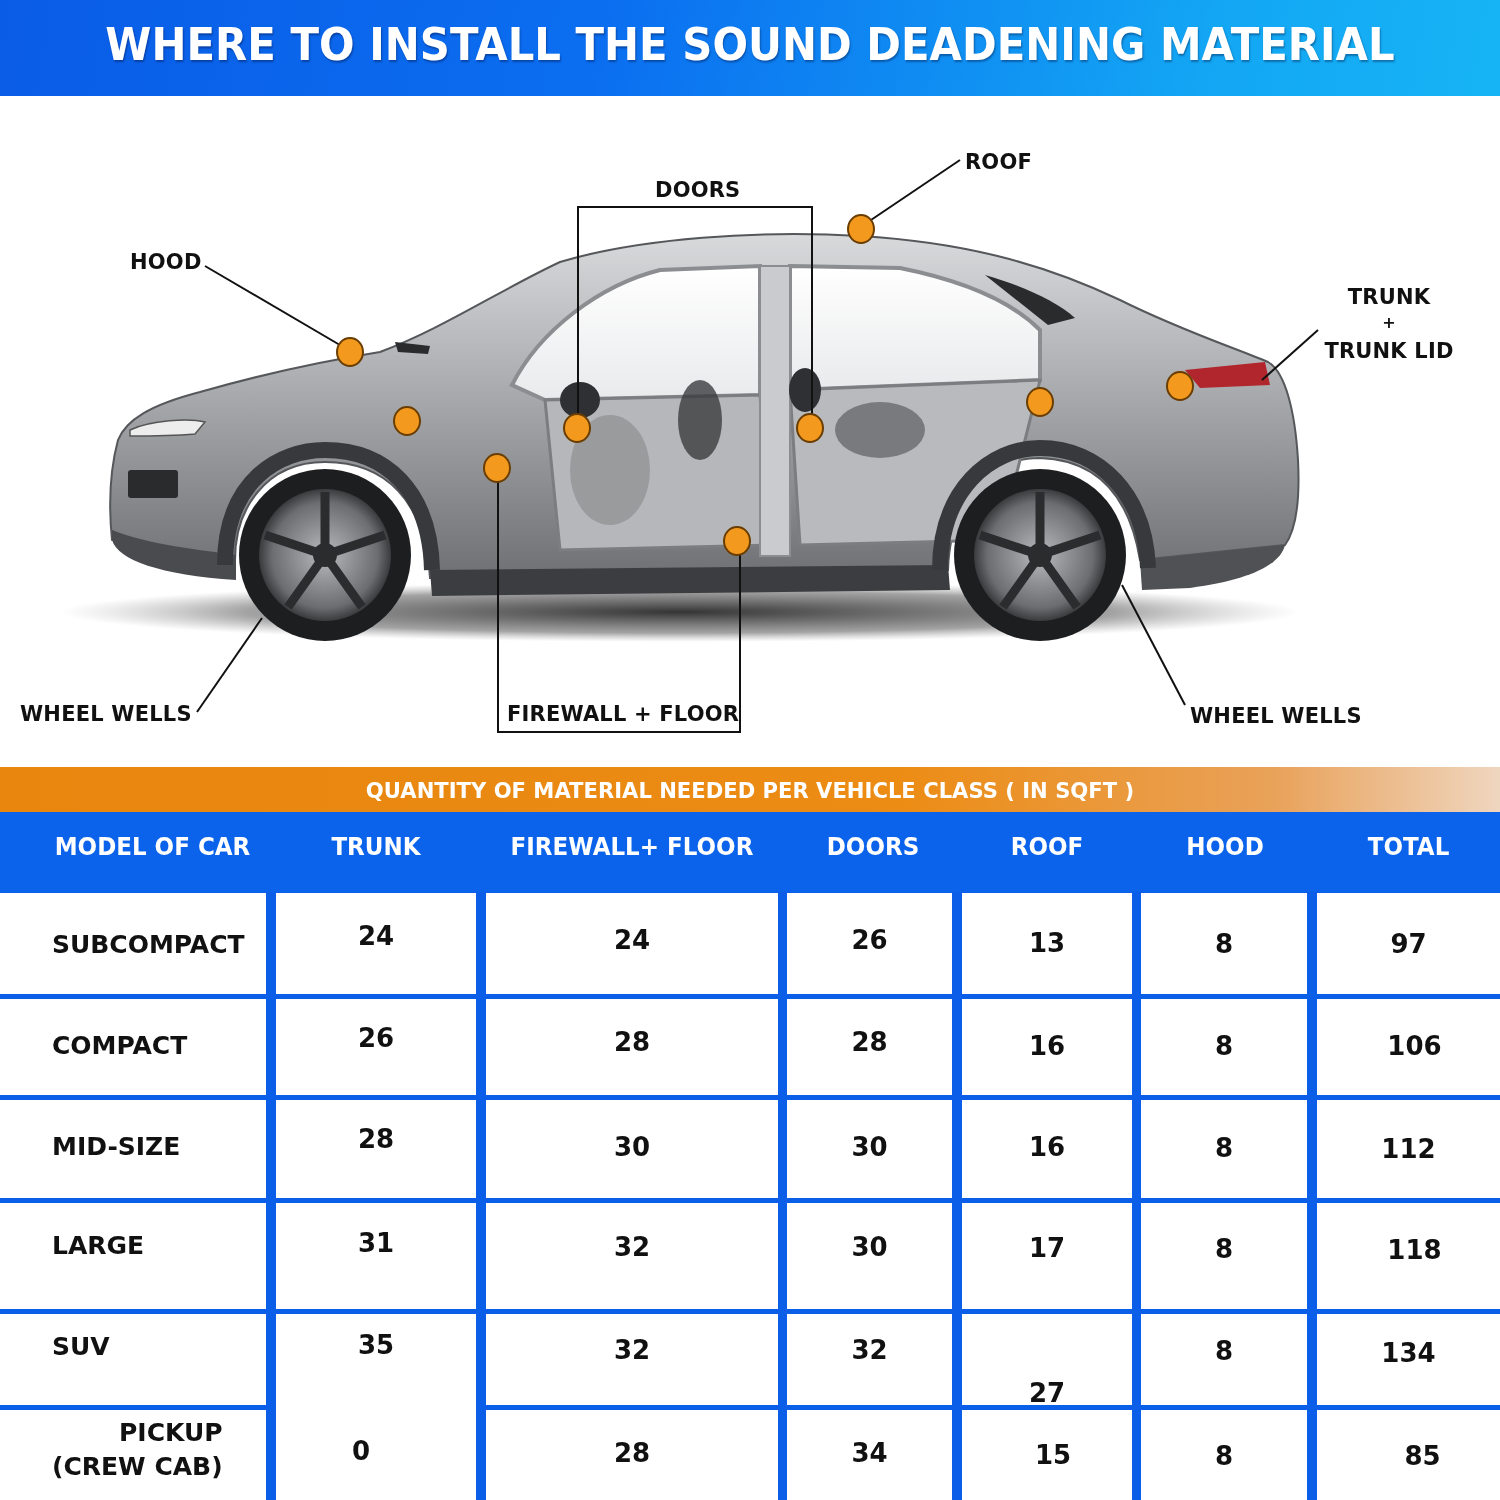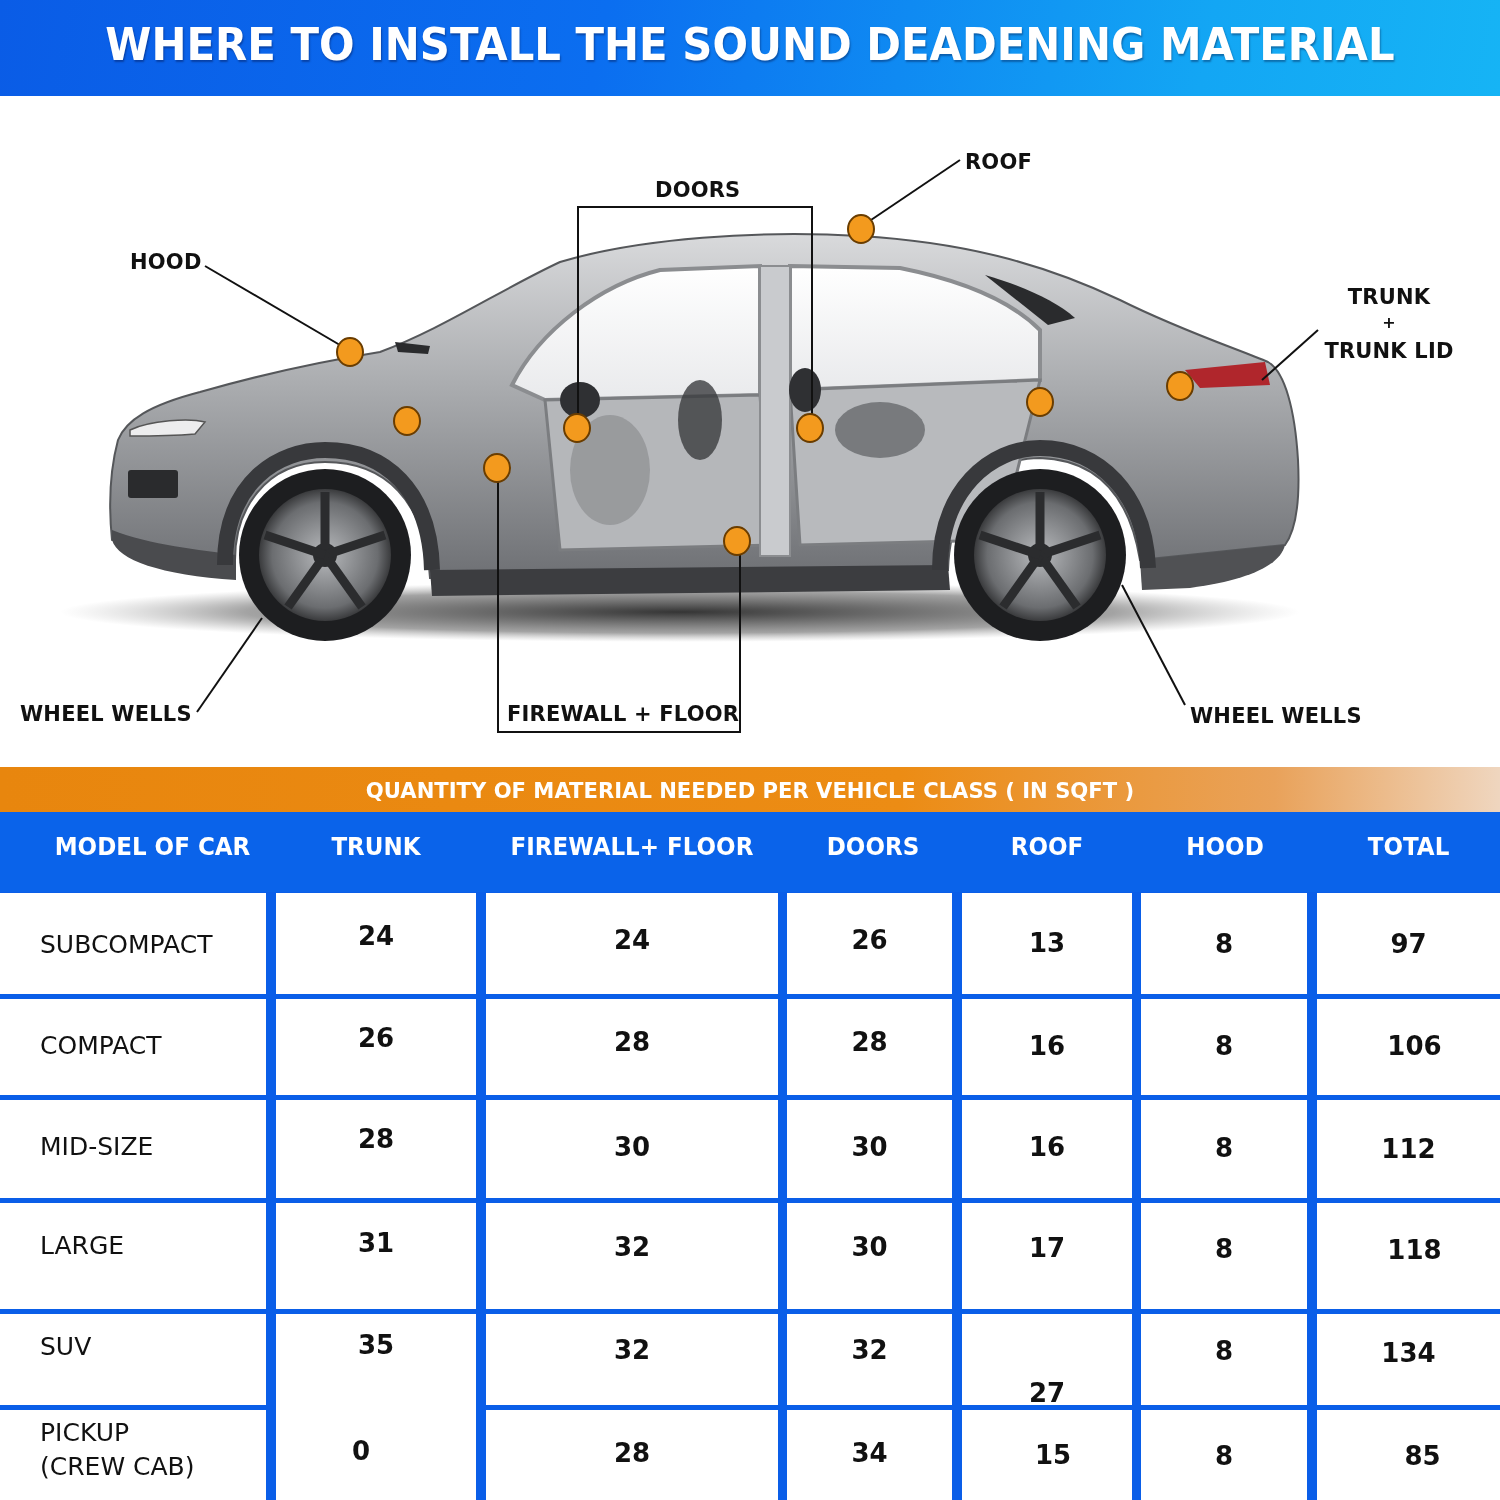--- a/index.html
+++ b/index.html
@@ -23,22 +23,22 @@
                   font-weight:bold; font-size:22px; transform:scaleX(0.96);
                   font-family:"DejaVu Sans", sans-serif; }
   .table { position:absolute; left:0; top:812px; width:1500px; height:688px;
            background:#0a5ee8; }
   .thead { position:absolute; left:0; top:0; width:1500px; height:80px; background:#0a63ea; }
   .th { position:absolute; top:20px; color:#fff; font-weight:bold; font-size:25px; text-align:center;
         font-family:"DejaVu Sans", sans-serif; white-space:nowrap; transform:scaleX(0.92); }
   .cell { position:absolute; background:#ffffff; box-sizing:border-box; }
   .cell-text { position:absolute; left:0; right:0; text-align:center; font-weight:bold; font-size:26px;
                color:#111; font-family:"DejaVu Sans", sans-serif; }
-  .cell-model { position:absolute; left:40px; font-weight:normal; font-size:25px; color:#111;
-                font-family:"DejaVu Sans", sans-serif; line-height:34px; white-space:pre-line; }
+  .cell-model { position:absolute; left:52px; font-weight:bold; font-size:25px; color:#111;
+                font-family:"DejaVu Sans", sans-serif; line-height:34px; white-space:pre-line;text-align:right; }
 </style>
 </head>
 <body>
 
 <div class="banner">
   <div class="banner-title">WHERE TO INSTALL THE SOUND DEADENING MATERIAL</div>
 </div>
 
 <div class="diagram">
   <svg width="1500" height="668" viewBox="0 96 1500 668">

